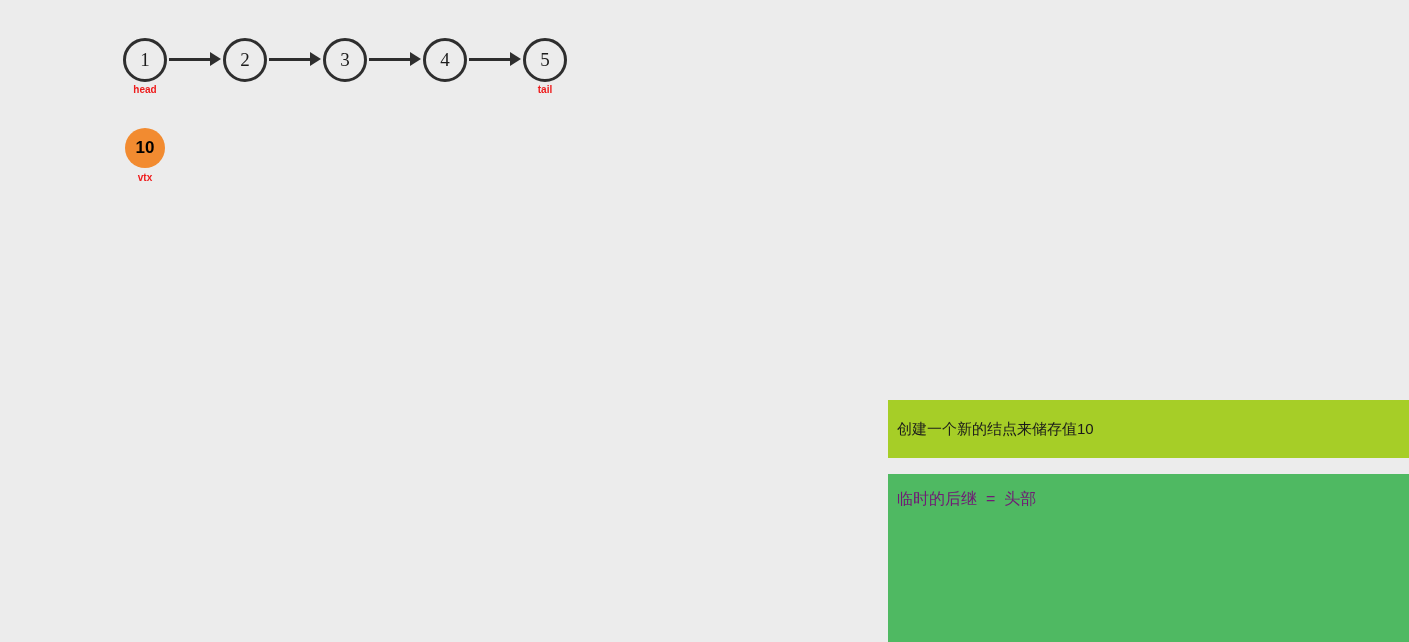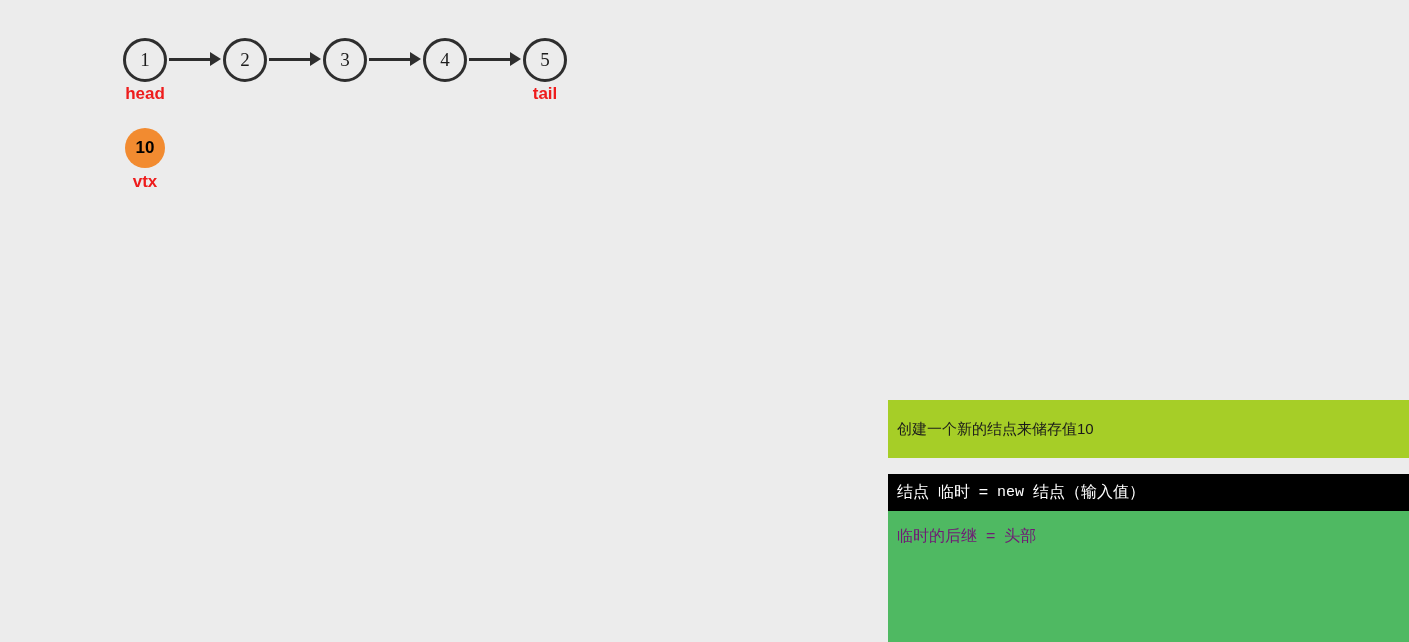--- a/index.html
+++ b/index.html
@@ -64,21 +64,21 @@
     top: 52px;
     width: 0;
     height: 0;
     border-top: 7px solid transparent;
     border-bottom: 7px solid transparent;
     border-left: 11px solid #2e2e2e;
   }
   .ptr-label {
     position: absolute;
     color: #ee1c1c;
-    font-size: 17px;
+    font-size: 10px;
     font-weight: bold;
     text-align: center;
     width: 80px;
   }
 
   
   #panel {
     position: absolute;
     left: 888px;
     top: 0;
@@ -183,23 +183,20 @@
 
 <div id="panel">
 
 
   <div id="note-banner">
     <span class="note-text">创建一个新的结点来储存值10</span>
   </div>
 
   <div id="code-block">
 
-    <div class="code-line highlight">
-      <span>结点  临时  =  </span><span class="kw-mono">new</span><span>  结点（输入值）</span>
-    </div>
 
     <div class="code-line" style="margin-top:9px;">
       <span>临时的后继  =  头部</span>
     </div>
 
 
   </div>
 </div>
 
 </body></html>

